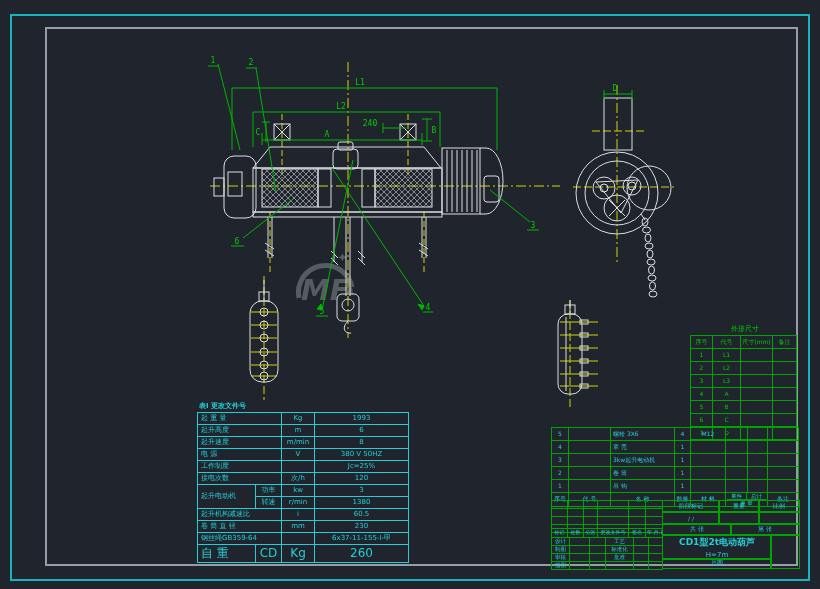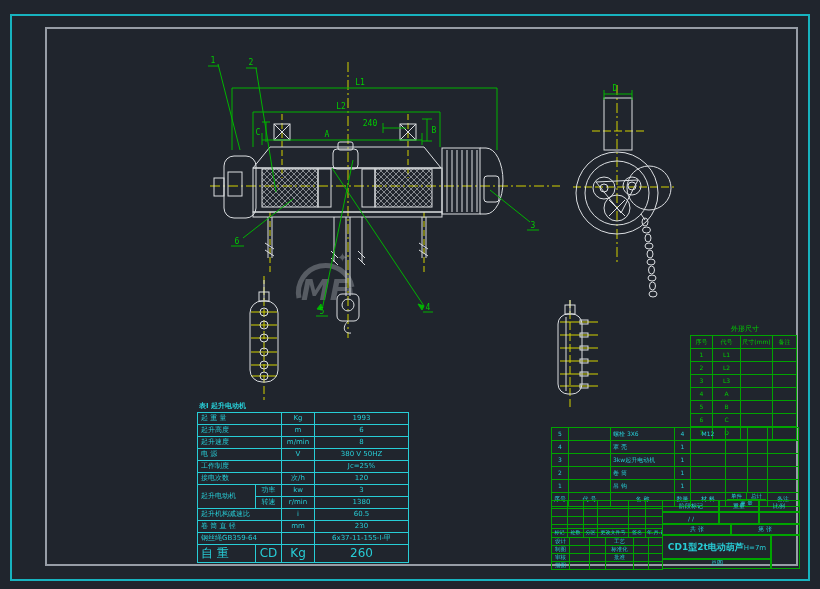--- a/index.html
+++ b/index.html
@@ -23,21 +23,21 @@
   .wt-block{padding:0}
   .wt-top{display:flex;border-bottom:1px solid #00a400}
   .wt-top span{flex:1;border-right:1px solid #00a400;font-size:5.5px}
   .wt-top span:last-child{border-right:none}
   .wt-bot{font-size:5.5px}
   #param-title{left:199px;top:401px;color:#27cdd6;font-size:7px;font-weight:bold}
   #dim-title{left:731px;top:324px;color:#00cc00;font-size:7px}
   
   .tb-cell{position:absolute;border:1px solid #00a400;color:#27cdd6;
            display:flex;align-items:center;justify-content:center;font-size:6px;white-space:nowrap;overflow:hidden}
-  #tb-title-main{flex-direction:row;font-size:9px;font-weight:bold}
+  #tb-title-main{flex-direction:column;font-size:9px;font-weight:bold}
   #tb-title-main .sub{font-size:7px;font-weight:normal;margin-top:2px}
   
   #watermark{left:293px;top:250px;width:240px;height:78px;color:#575c63;display:flex;align-items:flex-start}
   #wm-right{margin-left:2px}
   #wm-brand{font-size:37px;font-weight:bold;letter-spacing:7px;line-height:1.1}
   #wm-url{font-size:15px;font-weight:bold;letter-spacing:2px;margin-top:-2px;text-align:right}
 </style>
 </head>
 <body>
 
@@ -190,21 +190,21 @@
     <text x="615" y="91">D</text>
     <text x="213" y="63">1</text>
     <text x="251" y="65">2</text>
     <text x="533" y="228">3</text>
     <text x="428" y="310">4</text>
     <text x="322" y="314">5</text>
     <text x="237" y="244">6</text>
   </g>
 </svg>
 
-<div class="abs" id="param-title">表I 起升电动机</div>
+<div class="abs" id="param-title">表I 更改文件号</div>
 <table class="tbl cyan-t" style="left:197px;top:412px;width:211px">
   <colgroup>
       <col style="width:58px">
       <col style="width:26px">
       <col style="width:33px">
       <col style="width:94px">
     </colgroup>
   <tbody>
       <tr>
         <td colspan="2" class="lbl">起 重 量</td>

